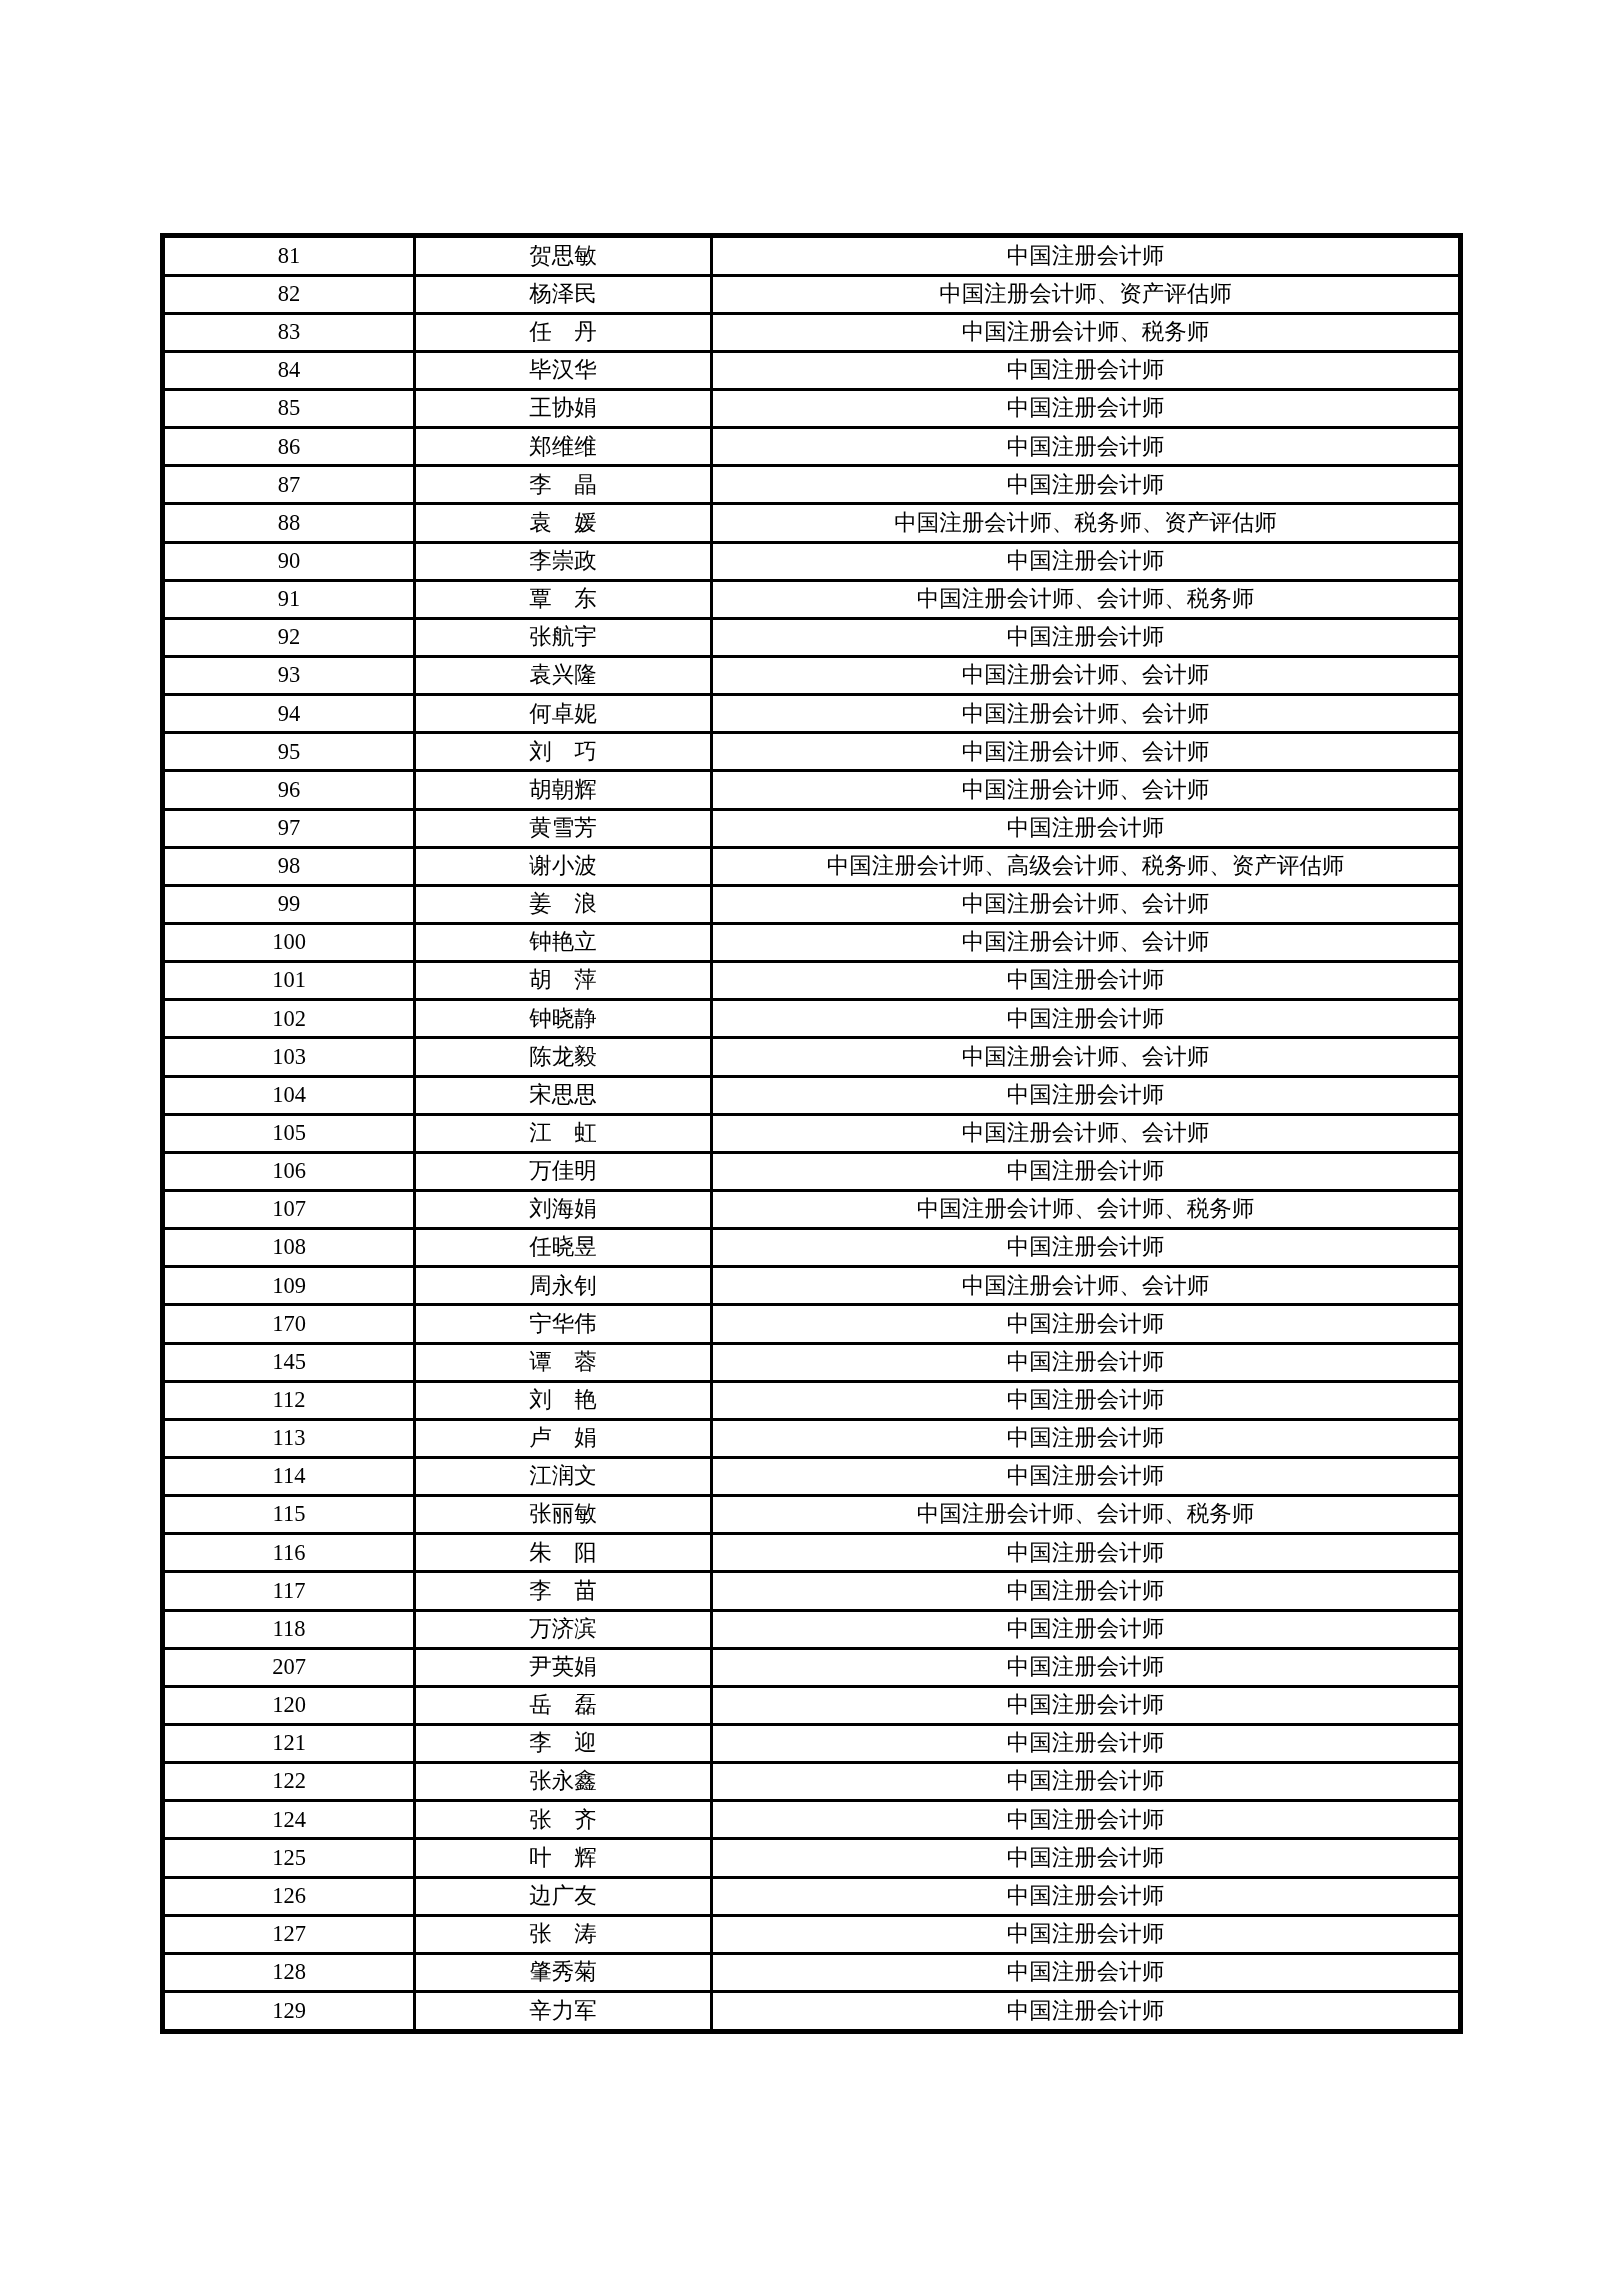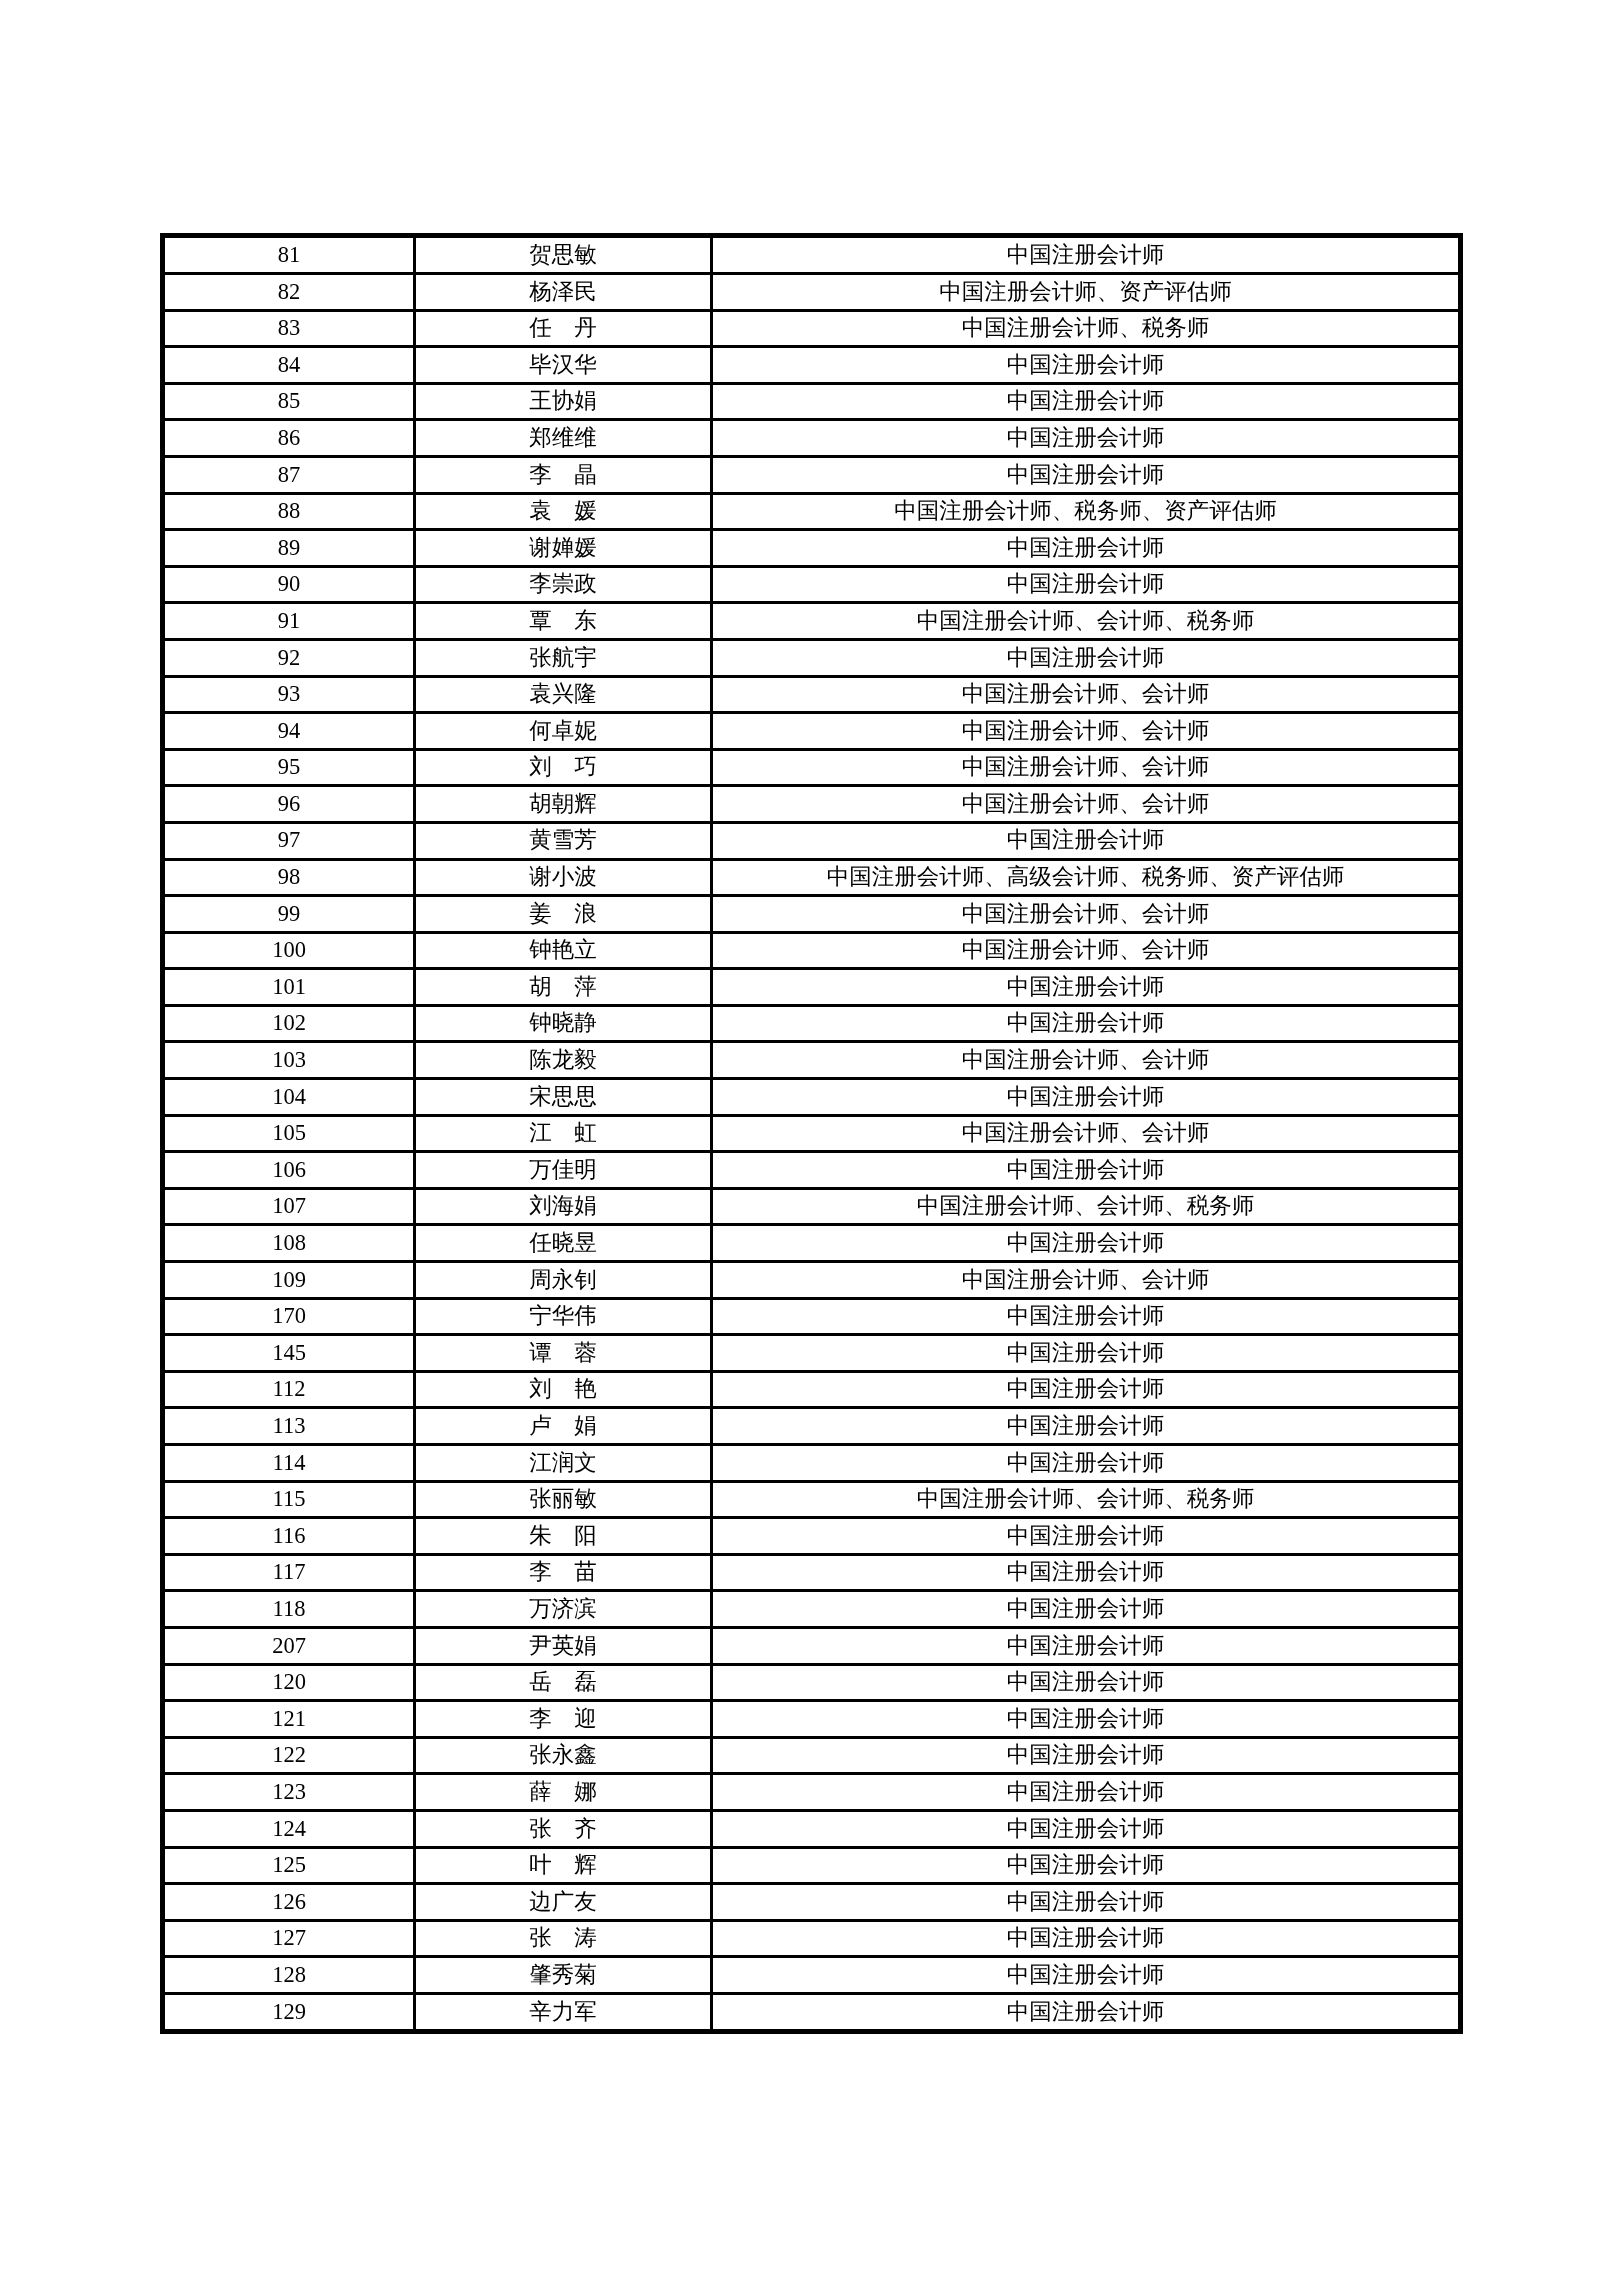--- a/index.html
+++ b/index.html
@@ -85,25 +85,20 @@
           <td>87</td>
           <td>李　晶</td>
           <td>中国注册会计师</td>
         </tr>
         <tr>
           <td>88</td>
           <td>袁　媛</td>
           <td>中国注册会计师、税务师、资产评估师</td>
         </tr>
         <tr>
-          <td>89</td>
-          <td>谢婵媛</td>
-          <td>中国注册会计师</td>
-        </tr>
-        <tr>
           <td>90</td>
           <td>李崇政</td>
           <td>中国注册会计师</td>
         </tr>
         <tr>
           <td>91</td>
           <td>覃　东</td>
           <td>中国注册会计师、会计师、税务师</td>
         </tr>
         <tr>
@@ -252,25 +247,20 @@
           <td>中国注册会计师</td>
         </tr>
         <tr>
           <td>121</td>
           <td>李　迎</td>
           <td>中国注册会计师</td>
         </tr>
         <tr>
           <td>122</td>
           <td>张永鑫</td>
-          <td>中国注册会计师</td>
-        </tr>
-        <tr>
-          <td>123</td>
-          <td>薛　娜</td>
           <td>中国注册会计师</td>
         </tr>
         <tr>
           <td>124</td>
           <td>张　齐</td>
           <td>中国注册会计师</td>
         </tr>
         <tr>
           <td>125</td>
           <td>叶　辉</td>

